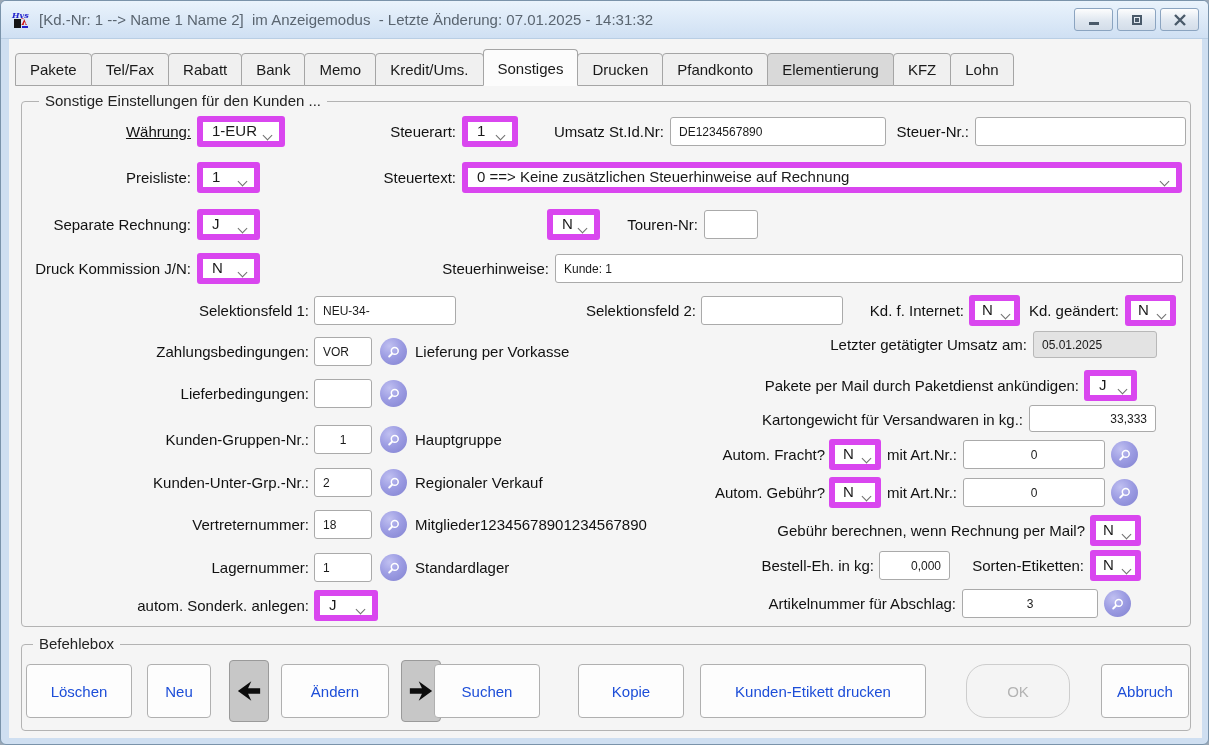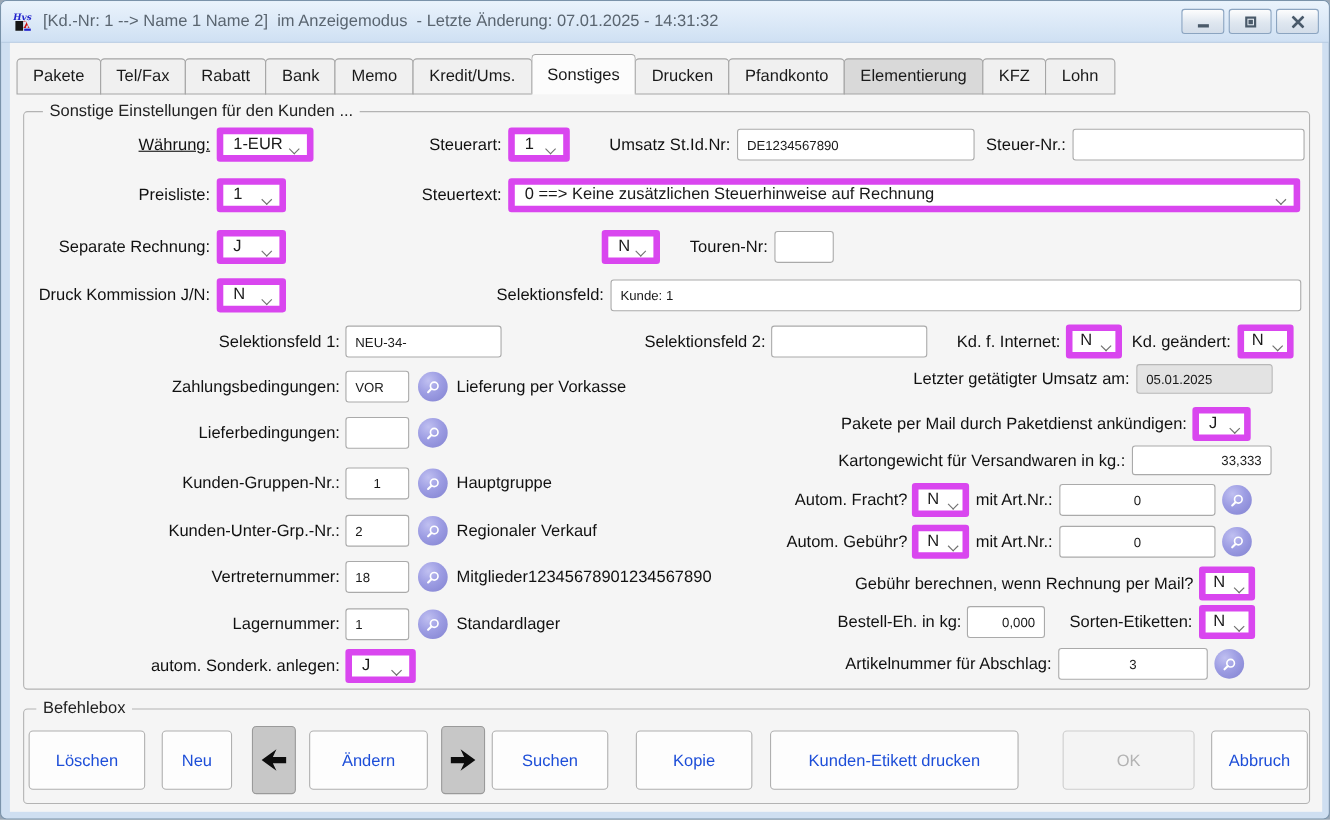--- a/index.html
+++ b/index.html
@@ -153,21 +153,21 @@
       <span class="chev"></span>
   </div>
   <div class="lbl" style="left:610px;top:209px;width:87px;">Touren-Nr:</div>
   <input class="inp" style="left: 703px; top: 209px; width: 54px;" value="">
 
   <div class="lbl" style="left:10px;top:253px;width:180px;">Druck Kommission J/N:</div>
   <div class="combo" style="left:196px;top:252px;width:63px;">
     <span>N</span>
       <span class="chev"></span>
   </div>
-  <div class="lbl" style="left:420px;top:253px;width:128px;">Selektionsfeld:</div>
+  <div class="lbl" style="left:420px;top:253px;width:128px;">Steuerhinweise:</div>
   <input class="inp" style="left: 554px; top: 253px; width: 628px;" value="Kunde: 1">
 
   <div class="lbl" style="left:58px;top:295px;width:250px;">Selektionsfeld 1:</div>
   <input class="inp" style="left: 313px; top: 295px; width: 142px;" value="NEU-34-">
   <div class="lbl" style="left:525px;top:295px;width:170px;">Selektionsfeld 2:</div>
   <input class="inp" style="left: 700px; top: 295px; width: 142px;" value="">
   <div class="lbl" style="left:845px;top:295px;width:118px;">Kd. f. Internet:</div>
   <div class="combo" style="left:968px;top:294px;width:46px;padding-left:7px;">
     <span>N</span>
       <span class="chev" style="right:5px;"></span>
@@ -315,19 +315,19 @@
     <svg width="26" height="26" viewBox="0 0 28 28">
         <path d="M26 11 L13 11 L16.5 3.5 L2 14 L16.5 24.5 L13 17 L26 17 Z" fill="#0d0d0d"></path>
       </svg>
   </button>
   <button class="btn" style="left:280px;top:663px;width:108px;">Ändern</button>
   <button class="btn arrow" style="left:400px;top:659px;width:40px;">
     <svg width="26" height="26" viewBox="0 0 28 28">
         <path d="M2 11 L15 11 L11.5 3.5 L26 14 L11.5 24.5 L15 17 L2 17 Z" fill="#0d0d0d"></path>
       </svg>
   </button>
-  <button class="btn" style="left:446px;top:663px;width:106px;">Suchen</button>
+  <button class="btn" style="left:433px;top:663px;width:106px;">Suchen</button>
   <button class="btn" style="left:577px;top:663px;width:106px;">Kopie</button>
   <button class="btn" style="left:699px;top:663px;width:226px;">Kunden-Etikett drucken</button>
-  <button class="btn disabled" style="left:965px;top:663px;width:120px;">OK</button>
+  <button class="btn disabled" style="left:965px;top:663px;width:104px;border-radius:20px;">OK</button>
   <button class="btn" style="left:1100px;top:663px;width:88px;">Abbruch</button>
 
 </div>
 
 </body></html>

